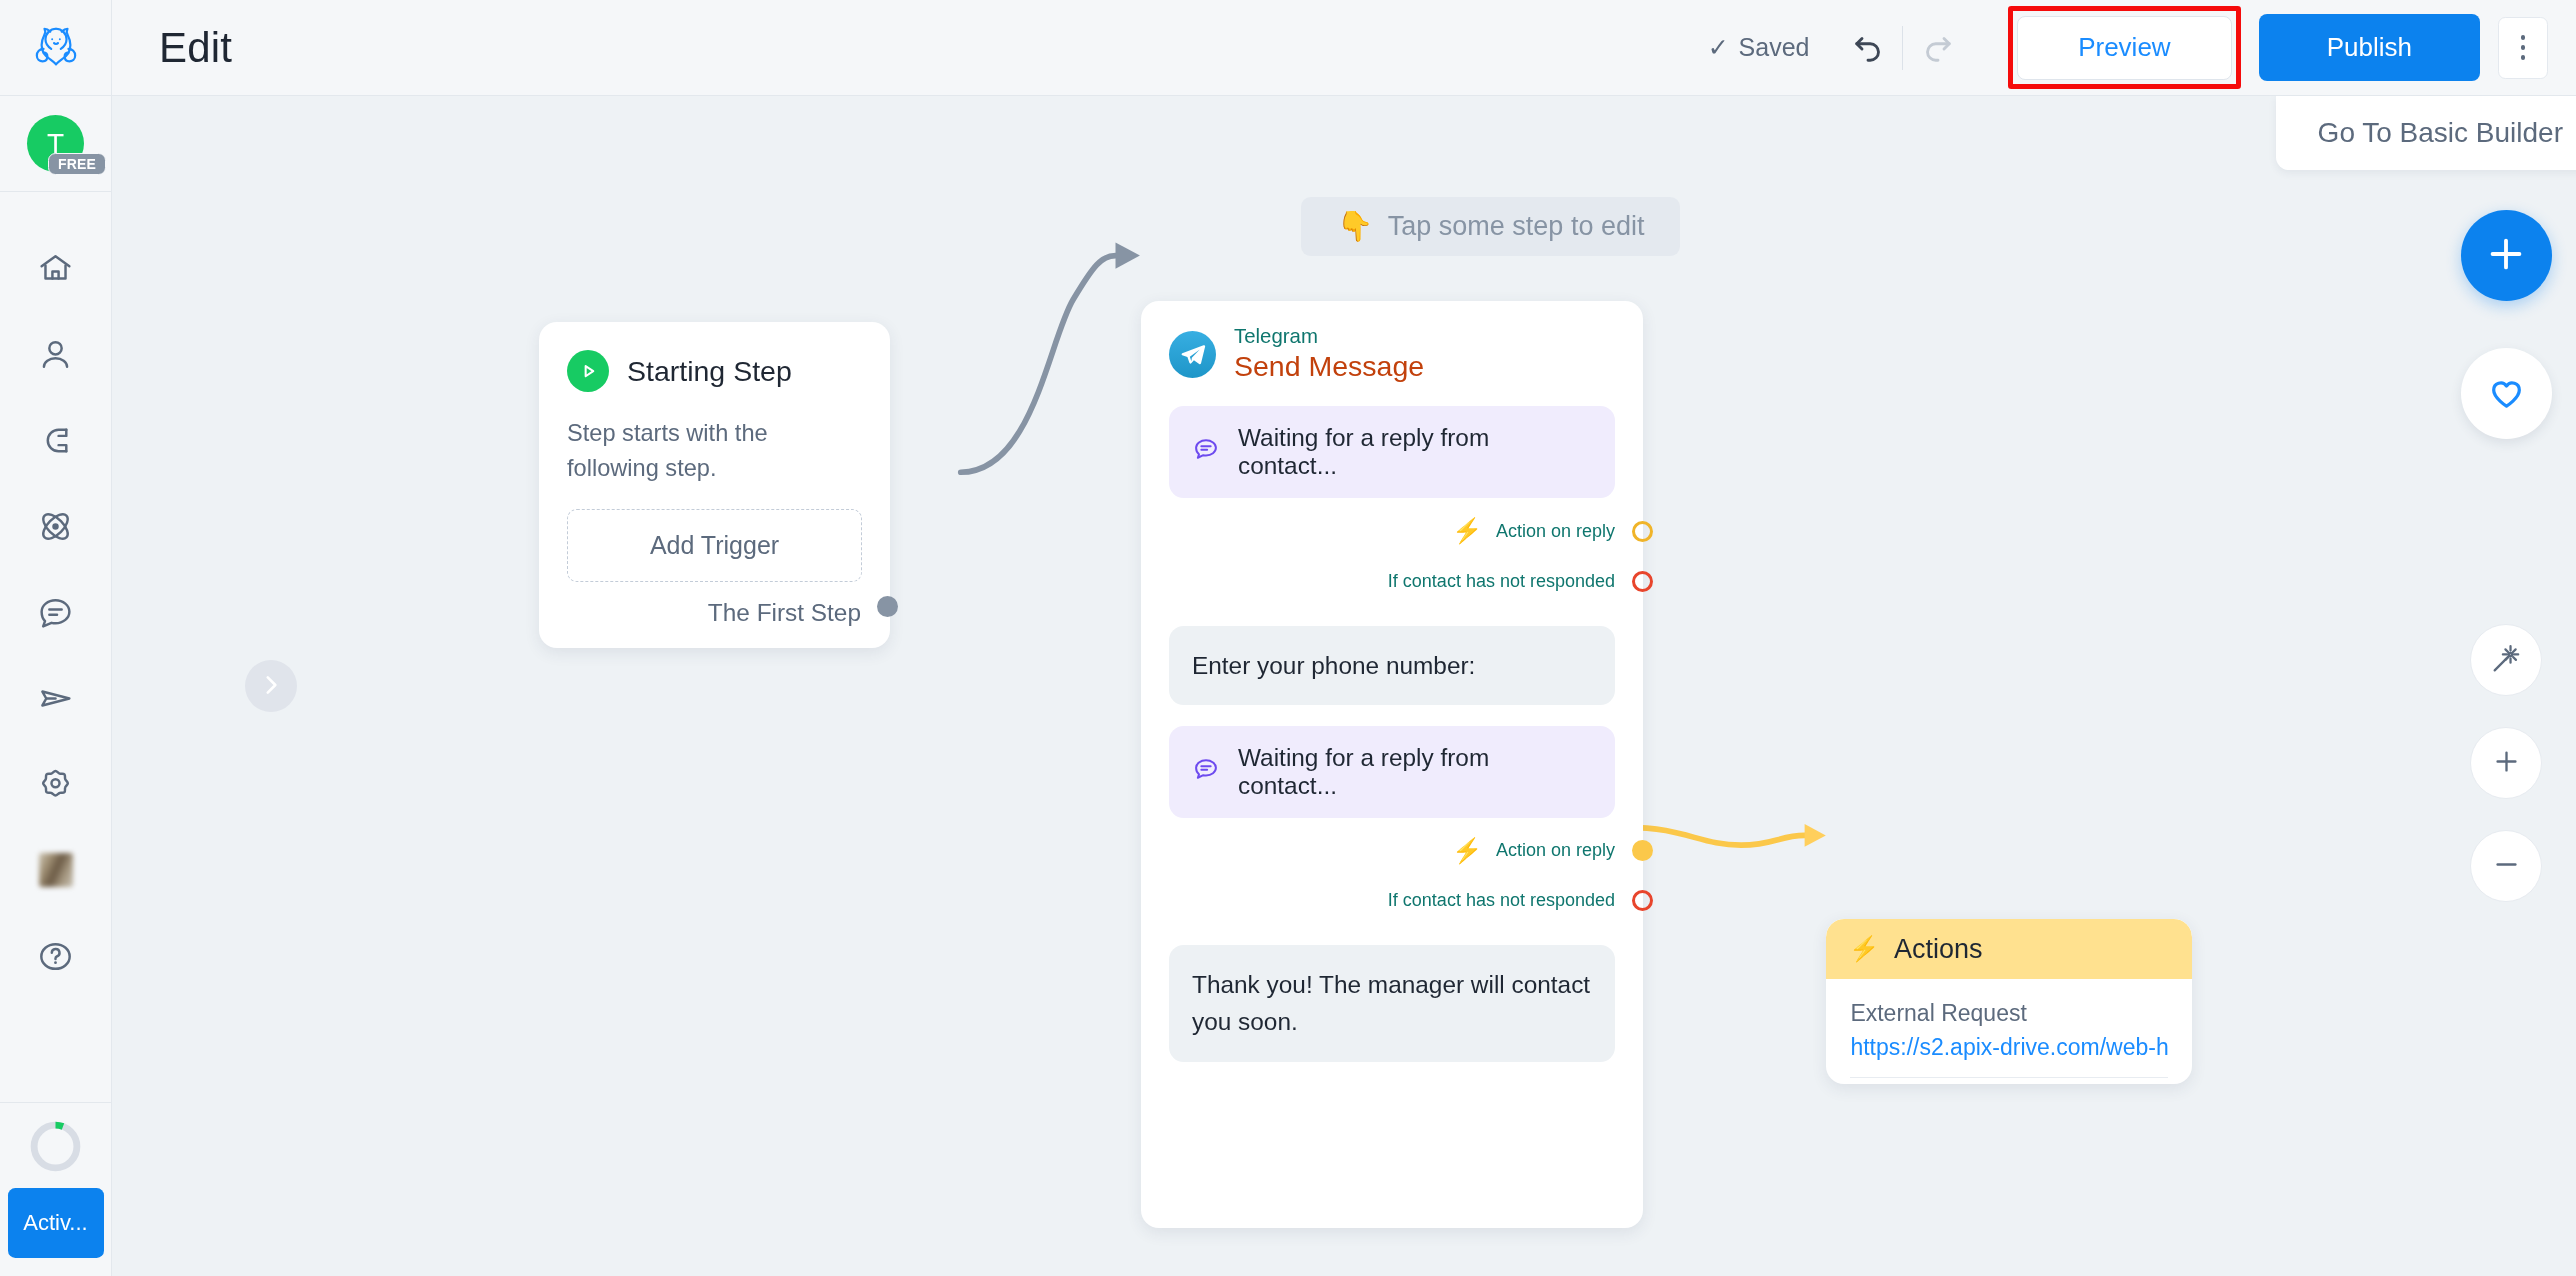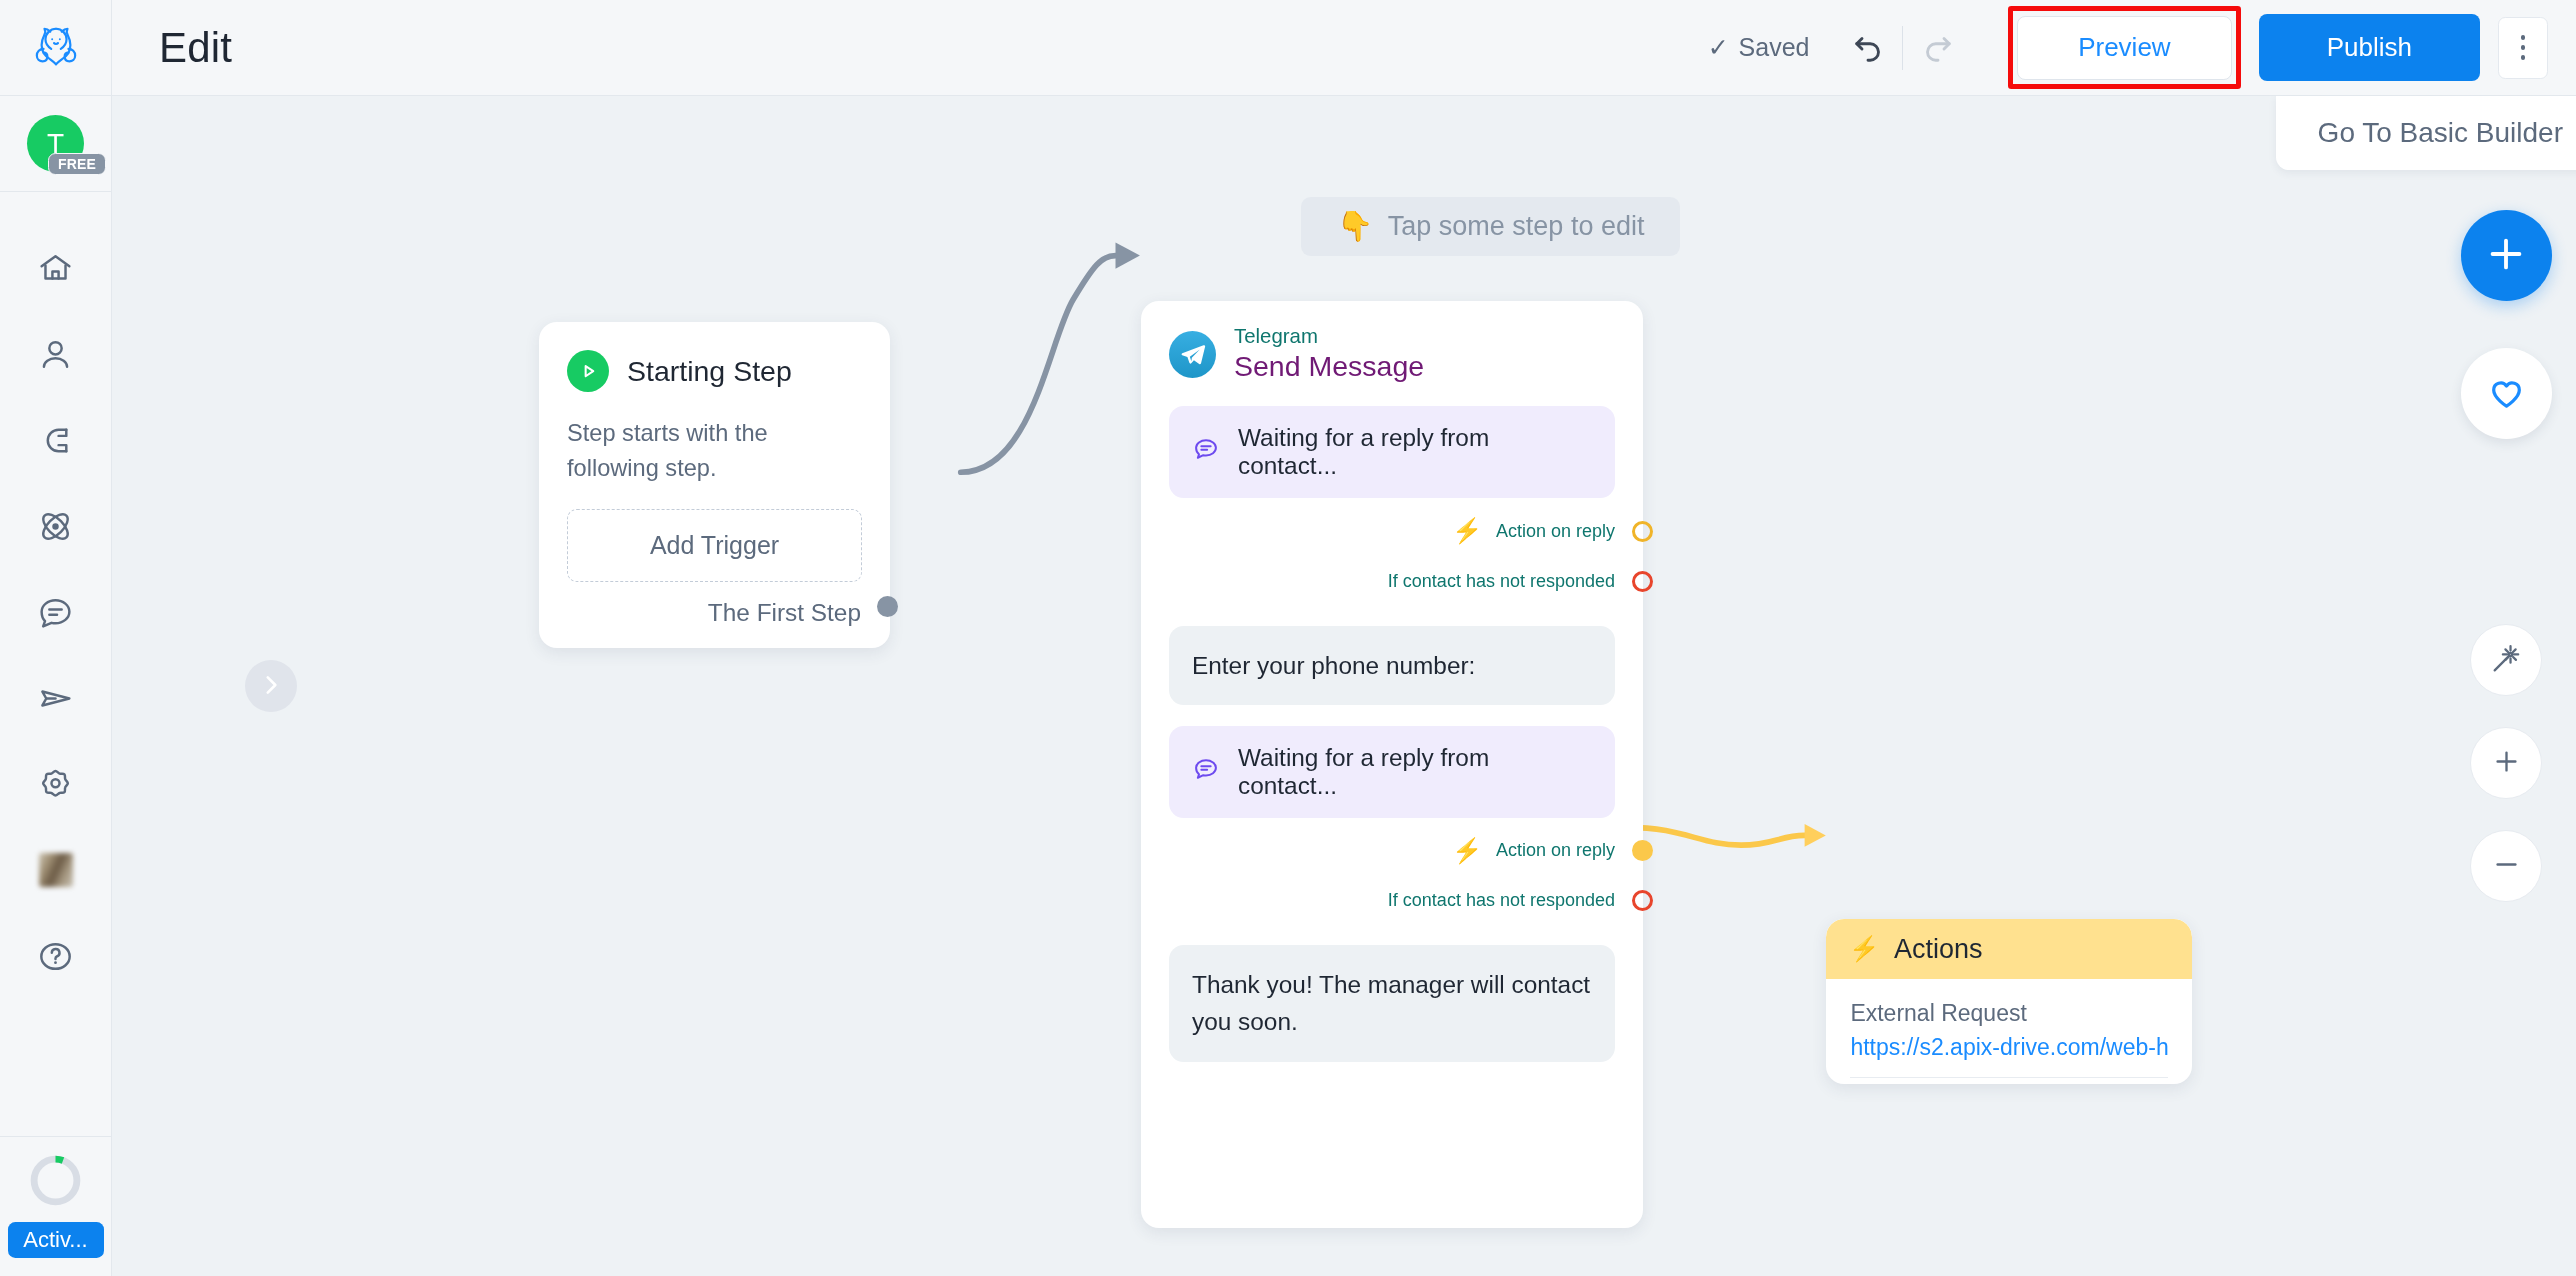--- a/index.html
+++ b/index.html
@@ -56,21 +56,21 @@
   .blur-avatar {
     width: 34px; height: 34px; border-radius: 2.4px;
     background:
       linear-gradient(115deg,#cdc5b3 0%,#9d8d72 28%,#6b5a45 50%,#a3957e 72%,#c9c2b4 100%);
     filter: blur(2.4px);
   }
   .progress-ring { margin: 16.3px 0 11.4px 0; }
   .activate-btn {
     background: #0c82ee; color: #fff;
     font-size: 22px; border-radius: 7.3px;
-    padding: 5px 0; width: 96px; text-align: center;
+    padding: 22px 0; width: 96px; text-align: center;
     margin-bottom: 18px; cursor: pointer;
     overflow: hidden; white-space: nowrap;
   }
 
   
   .main { flex: 1; position: relative; height: 100%; }
   .header {
     height: 96px; background: #f5f7f9;
     border-bottom: 0.8px solid #e3e8ed;
     display: flex; align-items: center;
@@ -201,21 +201,21 @@
 
   
   .node-tg { left: 1029px; top: 205px; width: 502px; padding: 24.4px 28px 0 28px; height: 927px; }
   .tg-head { display: flex; align-items: center; gap: 18px; margin-bottom: 23px; }
   .tg-avatar {
     width: 47px; height: 47px; border-radius: 50%;
     background: linear-gradient(180deg,#37aee2,#1e96c8);
     display: flex; align-items: center; justify-content: center;
   }
   .tg-sub { font-size: 20.4px; color: #0f766e; line-height: 1.15; }
-  .tg-title { font-size: 28.5px; color: #701a75; line-height: 1.2; }
+  .tg-title { font-size: 28.5px; color: #c2410c; line-height: 1.2; }
   .bubble {
     background: #edf1f4; border-radius: 14.7px;
     padding: 21px 23px; color: #1f2733; font-size: 24.4px; line-height: 1.52;
     margin-bottom: 21px;
   }
   .wait-bubble {
     background: #f0ecfd; border-radius: 14.7px;
     padding: 18px 23px; display: flex; align-items: center; gap: 18px;
     color: #1f2733; font-size: 24.4px; margin-bottom: 8.1px;
   }

